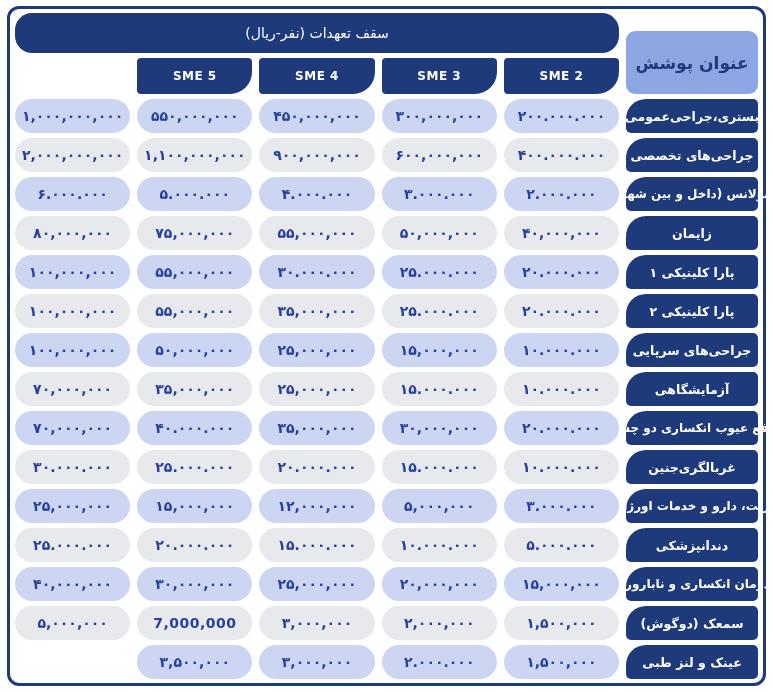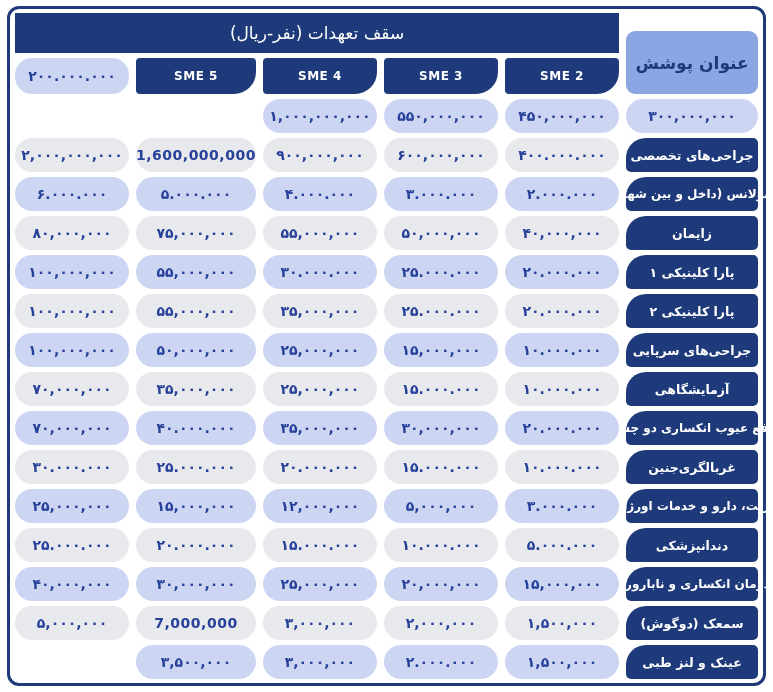--- a/index.html
+++ b/index.html
@@ -29,23 +29,23 @@
     column-gap:7px;row-gap:5px;
   }
   .coverage-cell{
     grid-column:1;grid-row:1/3;
     background:var(--head-blue);border-radius:9px;
     display:flex;align-items:center;justify-content:center;
     color:var(--navy);font-weight:bold;font-size:17px;margin-top:18px;
   }
   .title-cell{
     grid-column:2/7;grid-row:1;
-    background:var(--navy);border-radius:0;
+    background:var(--navy);border-radius:17px;
     display:flex;align-items:center;justify-content:center;
-    color:var(--white);font-size:17px;
+    color:var(--white);font-size:14px;
   }
   .tab{
     grid-row:2;
     background:var(--navy);
     border-radius:4px 4px 22px 4px; 
     display:flex;align-items:center;justify-content:center;
     color:var(--white);font-weight:bold;font-size:12px;
     letter-spacing:.5px;
   }
   .row-label{
@@ -71,31 +71,32 @@
 
 <div class="frame">
   <div class="grid" id="grid">
     <div class="coverage-cell">عنوان پوشش</div>
     <div class="title-cell">سقف تعهدات (نفر-ریال)</div>
     <div class="tab">SME 2</div>
     <div class="tab">SME 3</div>
     <div class="tab">SME 4</div>
     <div class="tab">SME 5</div>
 
+  <div class="row-label">بستری،جراحی‌عمومی</div>
   <div class="value-cell alt-blue">۲۰۰.۰۰۰.۰۰۰</div>
   <div class="value-cell alt-blue">۳۰۰,۰۰۰,۰۰۰</div>
   <div class="value-cell alt-blue">۴۵۰,۰۰۰,۰۰۰</div>
   <div class="value-cell alt-blue">۵۵۰,۰۰۰,۰۰۰</div>
   <div class="value-cell alt-blue">۱,۰۰۰,۰۰۰,۰۰۰</div>
 
   <div class="row-label">جراحی‌های تخصصی</div>
   <div class="value-cell alt-gray">۴۰۰.۰۰۰.۰۰۰</div>
   <div class="value-cell alt-gray">۶۰۰,۰۰۰,۰۰۰</div>
   <div class="value-cell alt-gray">۹۰۰,۰۰۰,۰۰۰</div>
-  <div class="value-cell alt-gray">1,600,000,000</div>
+  <div class="value-cell alt-gray">۱,۱۰۰,۰۰۰,۰۰۰</div>
   <div class="value-cell alt-gray">۲,۰۰۰,۰۰۰,۰۰۰</div>
 
   <div class="row-label sm">آمبولانس (داخل و بین شهری)</div>
   <div class="value-cell alt-blue">۲.۰۰۰.۰۰۰</div>
   <div class="value-cell alt-blue">۳.۰۰۰.۰۰۰</div>
   <div class="value-cell alt-blue">۴.۰۰۰.۰۰۰</div>
   <div class="value-cell alt-blue">۵.۰۰۰.۰۰۰</div>
   <div class="value-cell alt-blue">۶.۰۰۰.۰۰۰</div>
 
   <div class="row-label">زایمان</div>

